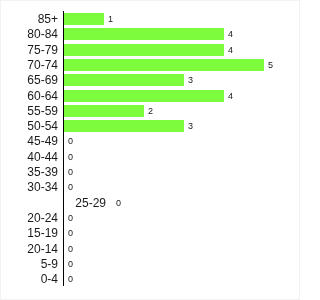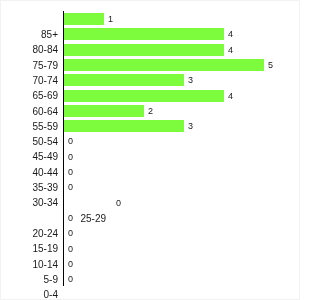--- a/index.html
+++ b/index.html
@@ -43,26 +43,26 @@
   .row {
     position: absolute;
     left: 0;
     width: 300px;
     height: 16px;
   }
 
   .cat-label {
     position: absolute;
     left: 0;
-    top: 16px;
+    top: 0;
     width: 57px;
     height: 16px;
     line-height: 16px;
     text-align: right;
-    font-size: 10px;
+    font-size: 12px;
     color: #1a1a1a;
     white-space: nowrap;
   }
 
   .bar-wrap {
     position: absolute;
     left: 63px;
     top: 0;
     height: 16px;
   }
@@ -184,21 +184,21 @@
             <div class="bar-value" style="left: 4px;">0</div>
           </div>
         </div>
         <div class="row" style="top: 224.2px;">
           <div class="cat-label">15-19</div>
           <div class="bar-wrap">
             <div class="bar-value" style="left: 4px;">0</div>
           </div>
         </div>
         <div class="row" style="top: 239.5px;">
-          <div class="cat-label">10-14</div>
+          <div class="cat-label">20-14</div>
           <div class="bar-wrap">
             <div class="bar-value" style="left: 4px;">0</div>
           </div>
         </div>
         <div class="row" style="top: 254.8px;">
           <div class="cat-label">5-9</div>
           <div class="bar-wrap">
             <div class="bar-value" style="left: 4px;">0</div>
           </div>
         </div>

